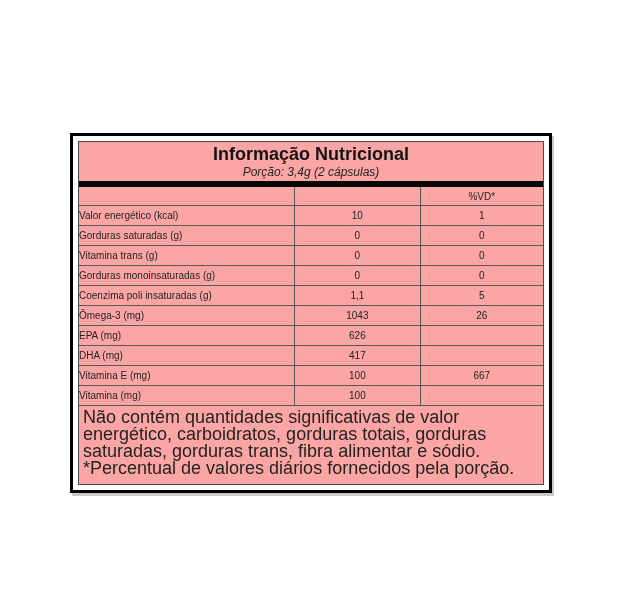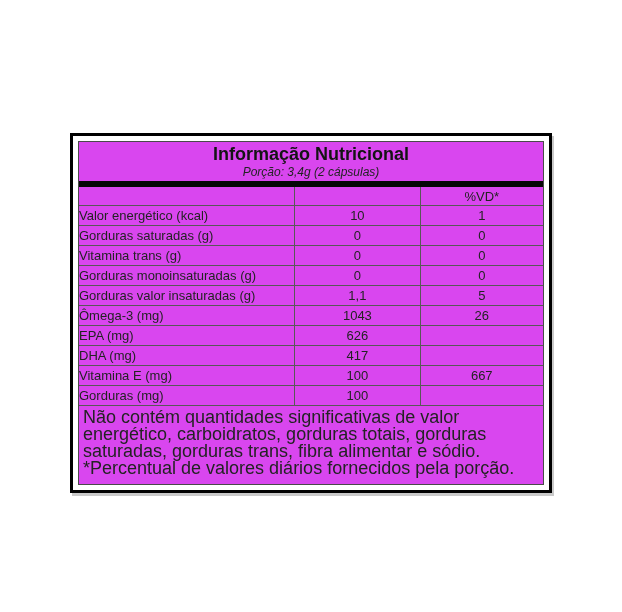--- a/index.html
+++ b/index.html
@@ -16,21 +16,21 @@
     left: 70px;
     top: 133px;
     width: 466px;
     padding: 5px;
     border: 3px solid #000000;
     background: #ffffff;
     box-shadow: 2px 3px 0 #c9c9c9;
   }
   .inner-box {
     border: 1px solid #4a4a4a;
-    background: #d946ef;
+    background: #fca5a5;
   }
   .title-section {
     text-align: center;
     padding: 2px 0 2px 0;
   }
   .title {
     font-size: 18px;
     font-weight: bold;
     color: #141414;
     margin: 0;
@@ -44,21 +44,21 @@
     font-style: italic;
   }
   .black-bar {
     height: 6px;
     background: #060606;
   }
   table.nutrition {
     width: 100%;
     border-collapse: collapse;
     table-layout: fixed;
-    font-size: 13px;
+    font-size: 10px;
     color: #232323;
   }
   table.nutrition col.c1 { width: 46.5%; }
   table.nutrition col.c2 { width: 27%; }
   table.nutrition col.c3 { width: 26.5%; }
   table.nutrition td {
     border-bottom: 1px solid #585858;
     height: 19px;
     padding: 0;
     overflow: hidden;
@@ -123,21 +123,21 @@
           <td class="label">Vitamina trans (g)</td>
           <td class="val">0</td>
           <td class="val">0</td>
         </tr>
         <tr>
           <td class="label">Gorduras monoinsaturadas (g)</td>
           <td class="val">0</td>
           <td class="val">0</td>
         </tr>
         <tr>
-          <td class="label">Gorduras valor insaturadas (g)</td>
+          <td class="label">Coenzima poli insaturadas (g)</td>
           <td class="val">1,1</td>
           <td class="val">5</td>
         </tr>
         <tr>
           <td class="label">Ômega-3 (mg)</td>
           <td class="val">1043</td>
           <td class="val">26</td>
         </tr>
         <tr>
           <td class="label">EPA (mg)</td>
@@ -148,21 +148,21 @@
           <td class="label">DHA (mg)</td>
           <td class="val">417</td>
           <td class="val"></td>
         </tr>
         <tr>
           <td class="label">Vitamina E (mg)</td>
           <td class="val">100</td>
           <td class="val">667</td>
         </tr>
         <tr>
-          <td class="label">Gorduras (mg)</td>
+          <td class="label">Vitamina (mg)</td>
           <td class="val">100</td>
           <td class="val"></td>
         </tr>
       </tbody>
     </table>
 
     <div class="footer-section">Não contém quantidades significativas de valor energético, carboidratos, gorduras totais, gorduras saturadas, gorduras trans, fibra alimentar e sódio. *Percentual de valores diários fornecidos pela porção.</div>
 
   </div>
 </div>

